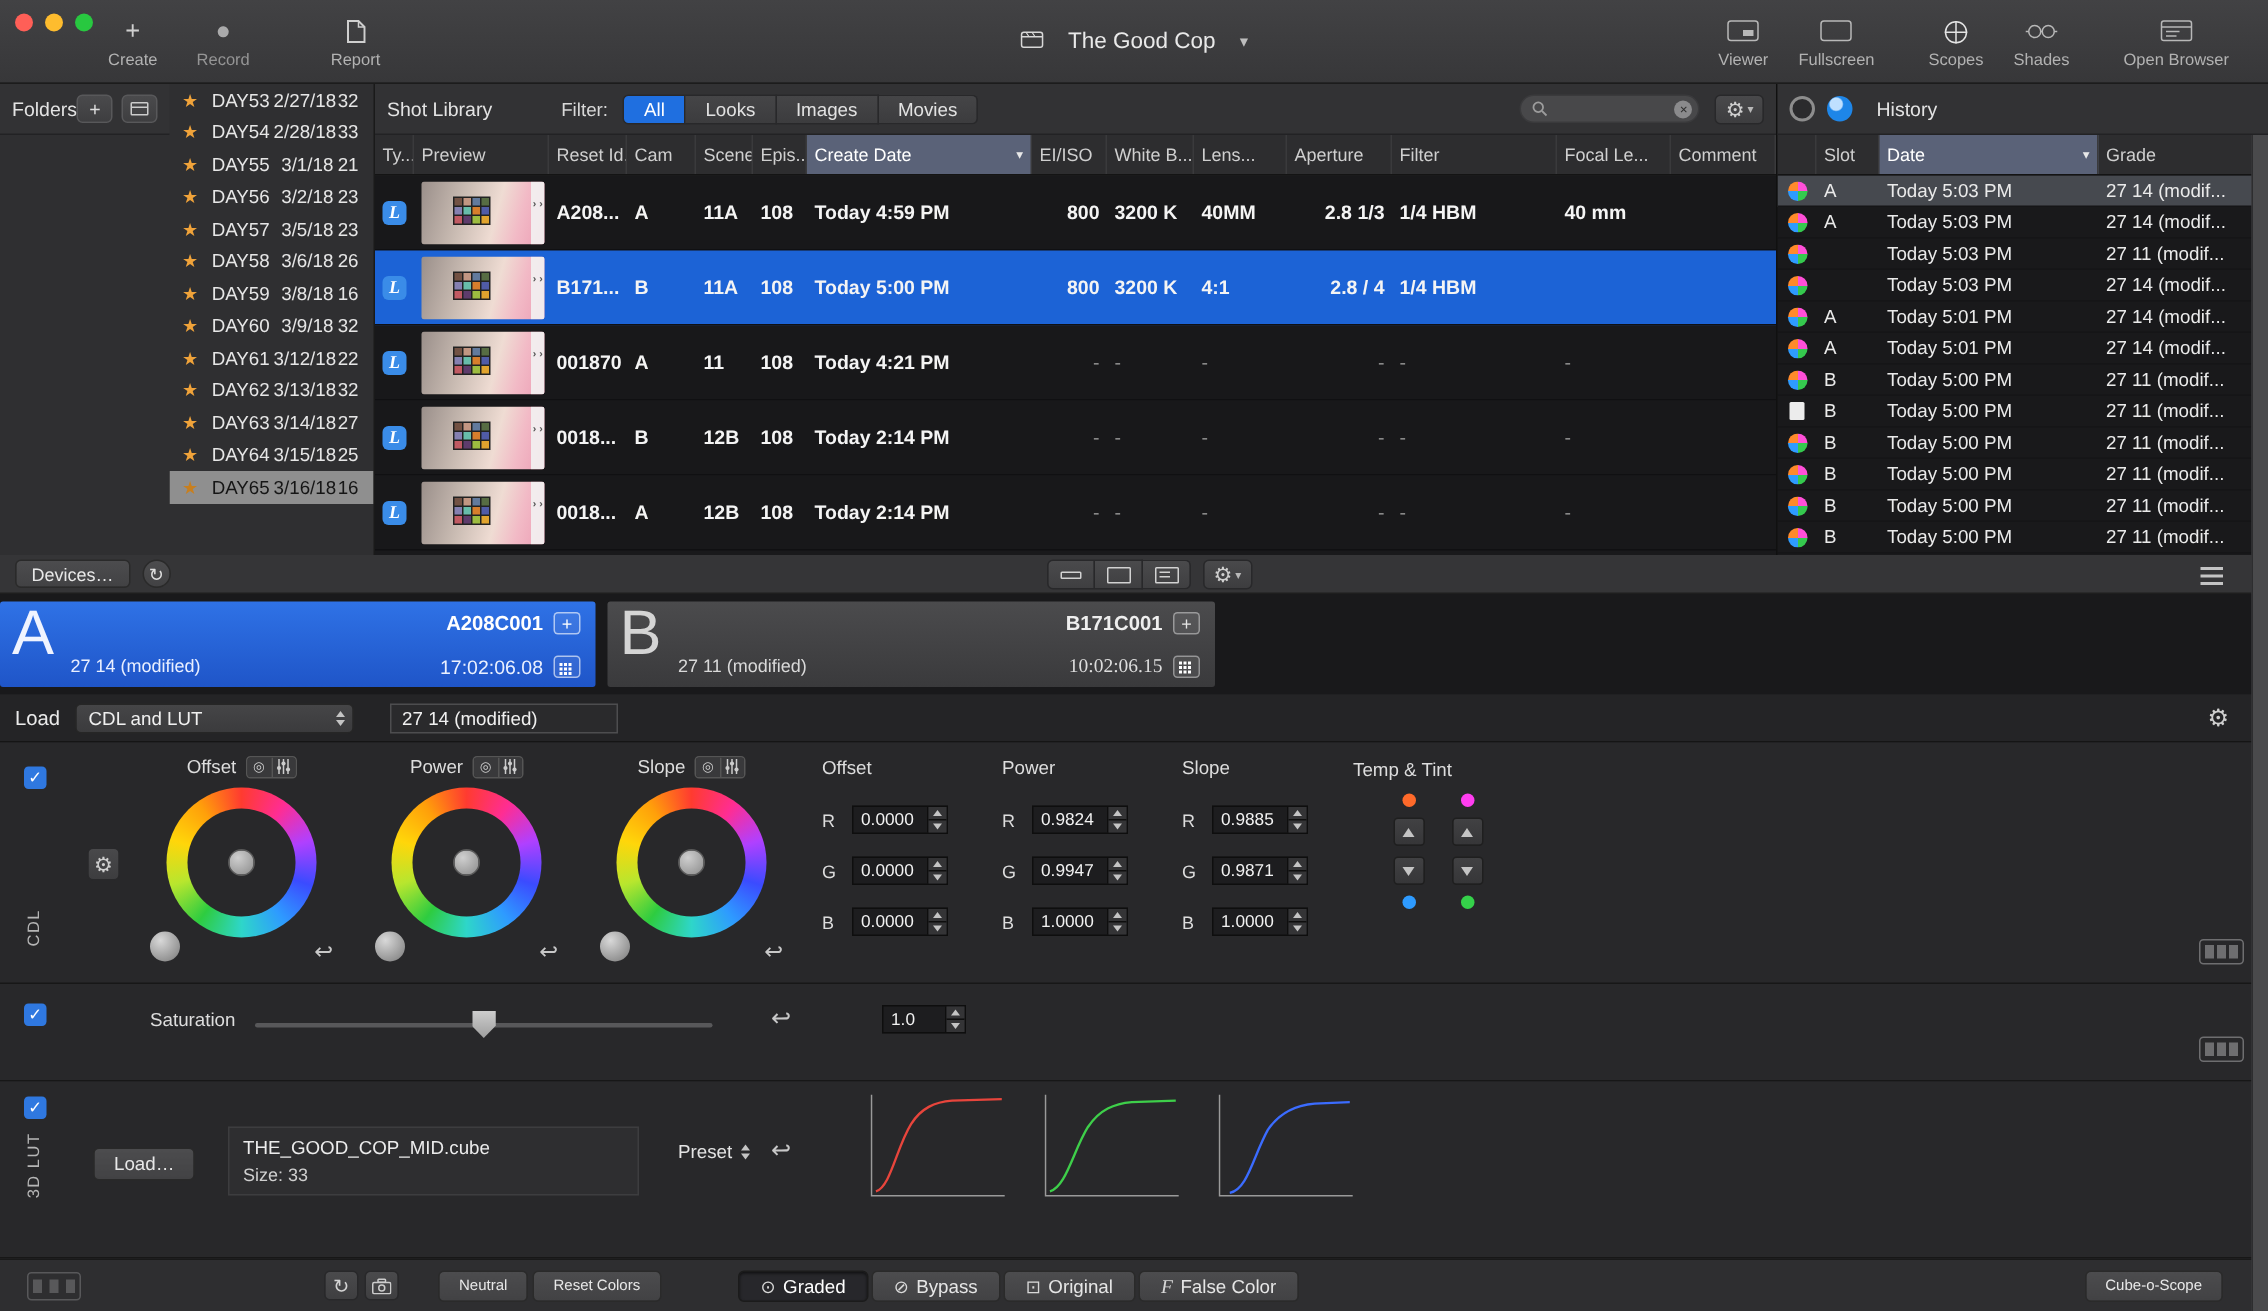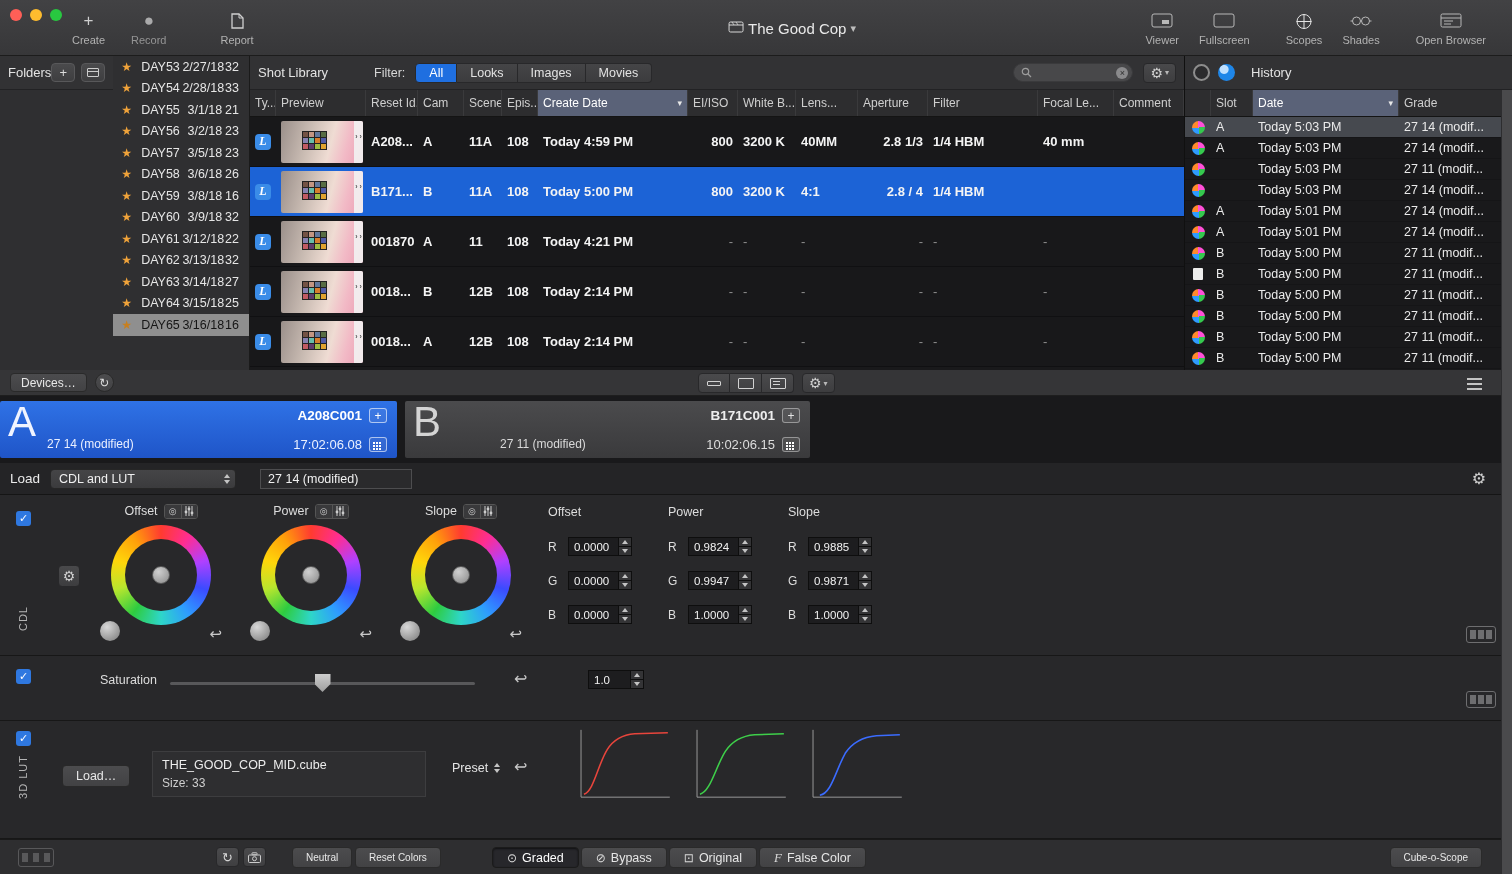--- a/index.html
+++ b/index.html
@@ -11,21 +11,21 @@
 .toolbar{flex:0 0 56px;background:linear-gradient(#424244,#373739);border-bottom:1px solid #1c1c1c;position:relative;display:flex;align-items:center;}
 .traffic{position:absolute;left:10px;top:9px;display:flex;gap:8px;}
 .light{width:12px;height:12px;border-radius:50%;display:inline-block;}
 .light.red{background:#ff5f57;}.light.yellow{background:#febc2e;}.light.green{background:#28c840;}
 .tool-group-left{display:flex;gap:26px;margin-left:72px;align-items:center;}
 .tool-btn{display:flex;flex-direction:column;align-items:center;gap:1px;background:none;border:none;}
 .tool-btn .ticon{height:24px;display:flex;align-items:center;justify-content:center;color:#cfcfcf;font-size:17px;}
 .tool-btn .tlabel{font-size:11px;color:#b2b2b2;white-space:nowrap;}
 .tool-btn.dim{opacity:.75;}
 .rec-dot{font-size:12px;color:#9a9a9a;}
-.tool-title{position:absolute;left:50%;top:50%;transform:translate(-50%,-50%);display:flex;align-items:center;gap:4px;font-size:15px;color:#e9e9e9;background:none;border:none;margin-left:36px;}
+.tool-title{position:absolute;left:50%;top:50%;transform:translate(-50%,-50%);display:flex;align-items:center;gap:16px;font-size:15px;color:#e9e9e9;background:none;border:none;}
 .tool-title .caret{font-size:11px;color:#bdbdbd;}
 .tool-group-right{margin-left:auto;display:flex;gap:20px;margin-right:26px;align-items:flex-end;}
 .tg-gap{margin-left:16px;}
 
 
 .main-row{flex:0 0 314px;display:flex;min-height:0;}
 .panel-head{flex:0 0 34px;height:34px;background:#323234;border-bottom:1px solid #222224;display:flex;align-items:center;padding:0 8px;}
 .panel-title{font-size:13px;color:#e3e3e3;}
 
 .folders{flex:0 0 250px;width:250px;background:#2f2f31;border-right:1px solid #1a1a1a;display:flex;flex-direction:row;}
@@ -106,25 +106,25 @@
 .hamburger i{width:15px;height:2px;background:#c4c4c4;display:block;}
 
 
 .slots-row{flex:0 0 67px;background:#19191b;display:flex;align-items:center;gap:8px;}
 .slot{height:57px;position:relative;border-radius:2px;}
 .slot-a{width:397px;background:linear-gradient(#2f72e6,#1f55c8);}
 .slot-b{width:405px;background:linear-gradient(#4b4b4d,#3a3a3c);}
 .slot-letter{position:absolute;left:8px;top:-3px;font-size:42px;font-weight:400;color:#f0f4ff;}
 .slot-b .slot-letter{color:#d4d4d4;}
 .slot-grade{position:absolute;left:47px;bottom:7px;font-size:12px;color:#e9efff;}
-.slot-b .slot-grade{color:#d9d9d9;margin-left:48px;}
+.slot-b .slot-grade{color:#d9d9d9;}
 .slot-clip{position:absolute;right:10px;top:7px;display:flex;align-items:center;gap:7px;font-size:13.5px;font-weight:700;color:#fff;}
 .slot-b .slot-clip{color:#eee;}
 .slot-tc{position:absolute;right:10px;bottom:6px;display:flex;align-items:center;gap:7px;font-size:13px;color:#eaf0ff;}
-.slot-b .slot-tc{color:#ddd;}
+.slot-b .slot-tc{color:#ddd;font-family:Liberation Serif, serif;}
 .mini-btn{width:18px;height:15px;border:1px solid rgba(255,255,255,.6);border-radius:3px;display:flex;align-items:center;justify-content:center;font-size:12px;line-height:1;color:#fff;background:rgba(255,255,255,.08);padding:0;}
 .slot-b .mini-btn{border-color:rgba(255,255,255,.4);color:#e4e4e4;}
 .grid-ic{position:relative;width:2px;height:2px;background:currentColor;box-shadow:3px 0,6px 0,0 3px,3px 3px,6px 3px,0 6px,3px 6px,6px 6px;margin:-4px 4px 0 -4px;display:inline-block;color:#fff;}
 
 
 .look-row{flex:0 0 32px;background:#242426;display:flex;align-items:center;gap:10px;padding-left:10px;border-bottom:1px solid #151515;position:relative;}
 .look-label{font-size:13.5px;color:#eaeaea;}
 .dropdown{width:186px;height:20px;background:linear-gradient(#454547,#3b3b3d);border:1px solid #262626;border-radius:4px;display:flex;align-items:center;justify-content:space-between;padding:0 5px 0 8px;font-size:12.5px;color:#f0f0f0;}
 .updown{display:flex;flex-direction:column;gap:2px;align-items:center;}
 .look-field{width:152px;height:20px;margin-left:14px;background:#2a2a2c;border:1px solid #4d4d4f;display:flex;align-items:center;padding:0 7px;font-size:12.5px;color:#f0f0f0;}
@@ -1051,20 +1051,41 @@
                   <i class="tri-up"></i>
                 </span>
                 <span>
                   <i class="tri-down"></i>
                 </span>
               </span>
             </span>
           </div>
         </div>
       </div>
+    <div class="tt">
+      <span class="tt-title">Temp &amp; Tint</span>
+      <div class="tt-grid">
+        <span class="tt-dot dot-warm"></span>
+        <span class="tt-dot dot-magenta"></span>
+        <button class="tt-btn">
+            <i class="tri-up big"></i>
+          </button>
+        <button class="tt-btn">
+            <i class="tri-up big"></i>
+          </button>
+        <button class="tt-btn">
+            <i class="tri-down big"></i>
+          </button>
+        <button class="tt-btn">
+            <i class="tri-down big"></i>
+          </button>
+        <span class="tt-dot dot-cool"></span>
+        <span class="tt-dot dot-green"></span>
+      </div>
+    </div>
     <span class="film-ic">
         <i></i>
         <i></i>
         <i></i>
       </span>
   </div>
 
   <div class="section sat-section">
     <span class="checkbox" style="top:13px;">✓</span>
     <span class="sat-label">Saturation</span>

